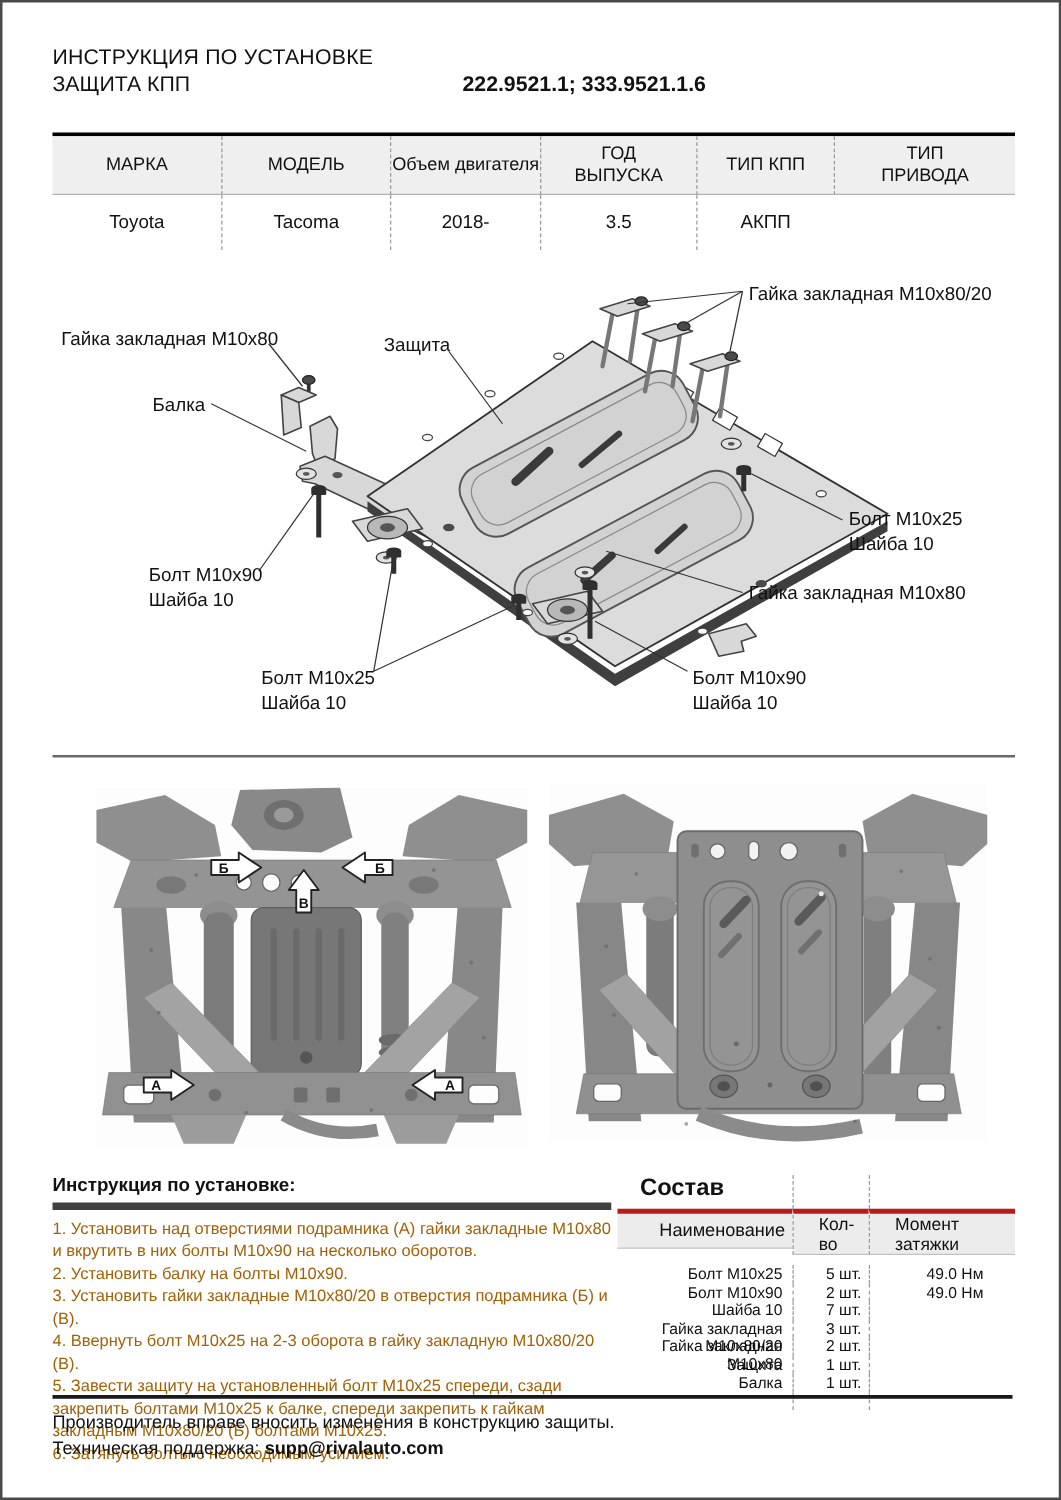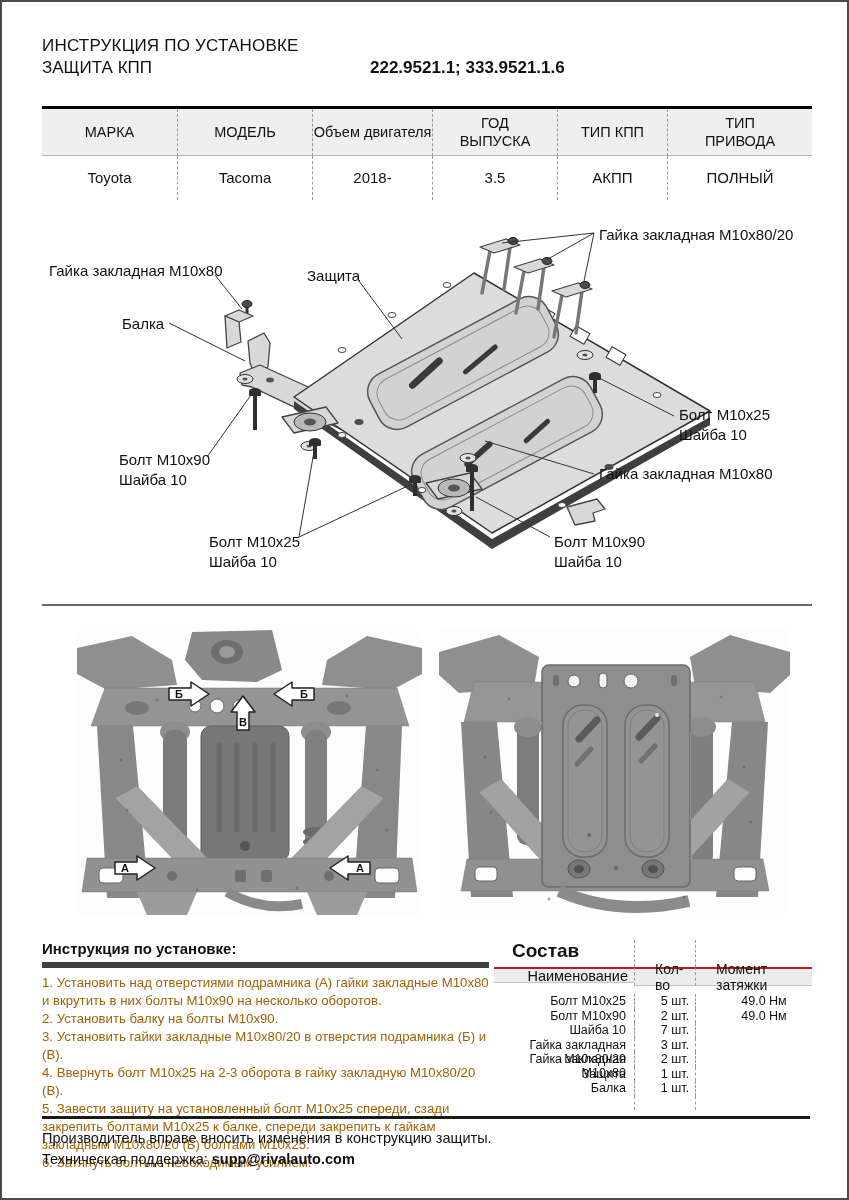--- a/index.html
+++ b/index.html
@@ -40,22 +40,22 @@
   .instructions .ititle{font-size:15px;font-weight:bold;padding-bottom:5px;
                         border-bottom:6px solid #404040;margin-bottom:6px;}
   .step{font-size:13.2px;line-height:1.36;color:#a16207;}
   
   .parts{left:492px;top:938px;width:318px;}
   .prow{display:grid;grid-template-columns:140px 61px 117px;}
   .pcell{min-height:14px;}
   .pc2,.pc3{border-left:1px dashed #999;padding-left:20px;}
   .ptitle-row .pcell{height:27px;}
   .ptitle{font-size:19px;font-weight:bold;padding-left:18px;}
-  .phead .pcell{background:#ececec;border-top:2px solid #b91c1c;border-bottom:1px solid #c2c2c2;
-                display:flex;align-items:center;height:16px;}
+  .phead .pcell{background:#ececec;border-top:4px solid #b91c1c;border-bottom:1px solid #c2c2c2;
+                display:flex;align-items:center;height:32px;}
   .phead .pc1{justify-content:flex-end;padding-right:6px;font-size:14.5px;box-sizing:border-box;}
   .phead .pc2,.phead .pc3{justify-content:center;font-size:14px;}
   .pdata{height:14.5px;}
   .pdata .pc1{text-align:right;padding-right:8px;font-size:12.5px;box-sizing:border-box;}
   .pdata .pc2{text-align:center;font-size:12.5px;}
   .pdata .pc3{text-align:center;font-size:12.5px;}
   .pdata-first{padding-top:8px;}
   .pspacer .pcell{height:14px;}
   
   .footer-rule{left:40px;top:1114px;width:768px;height:3px;background:#1a1a1a;}
@@ -82,21 +82,20 @@
       <div class="vcell">ТИП КПП</div>
       <div class="vcell">ТИП
 ПРИВОДА</div>
     </div>
     <div class="vrow vbody">
       <div class="vcell">Toyota</div>
       <div class="vcell">Tacoma</div>
       <div class="vcell">2018-</div>
       <div class="vcell">3.5</div>
       <div class="vcell">АКПП</div>
-      <div class="vcell">ПОЛНЫЙ</div>
     </div>
   </div>
 
   <svg class="abs diagram" viewBox="0 0 849 392">
 
     <g>
       <polygon class="metal2" points="246,126 262,118 268,128 266,152 252,158 248,148"></polygon>
       <polygon class="metal2" points="238,158 258,150 420,224 436,244 414,250 250,172 240,170"></polygon>
       <ellipse cx="268" cy="165" rx="4" ry="2.5" fill="#555"></ellipse>
       <ellipse cx="330" cy="196" rx="4" ry="2.5" fill="#555"></ellipse>

